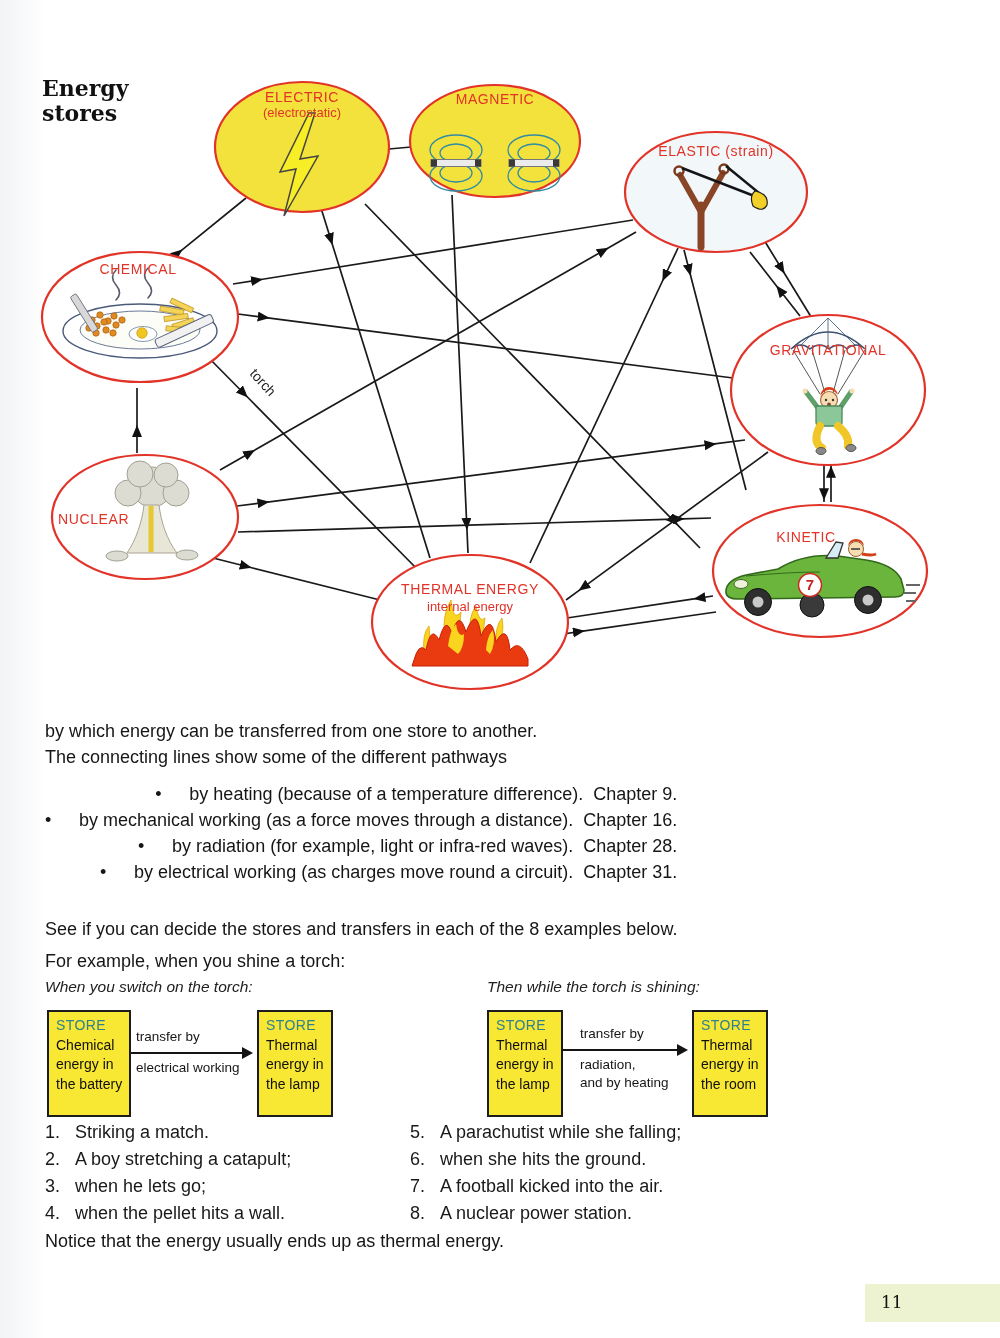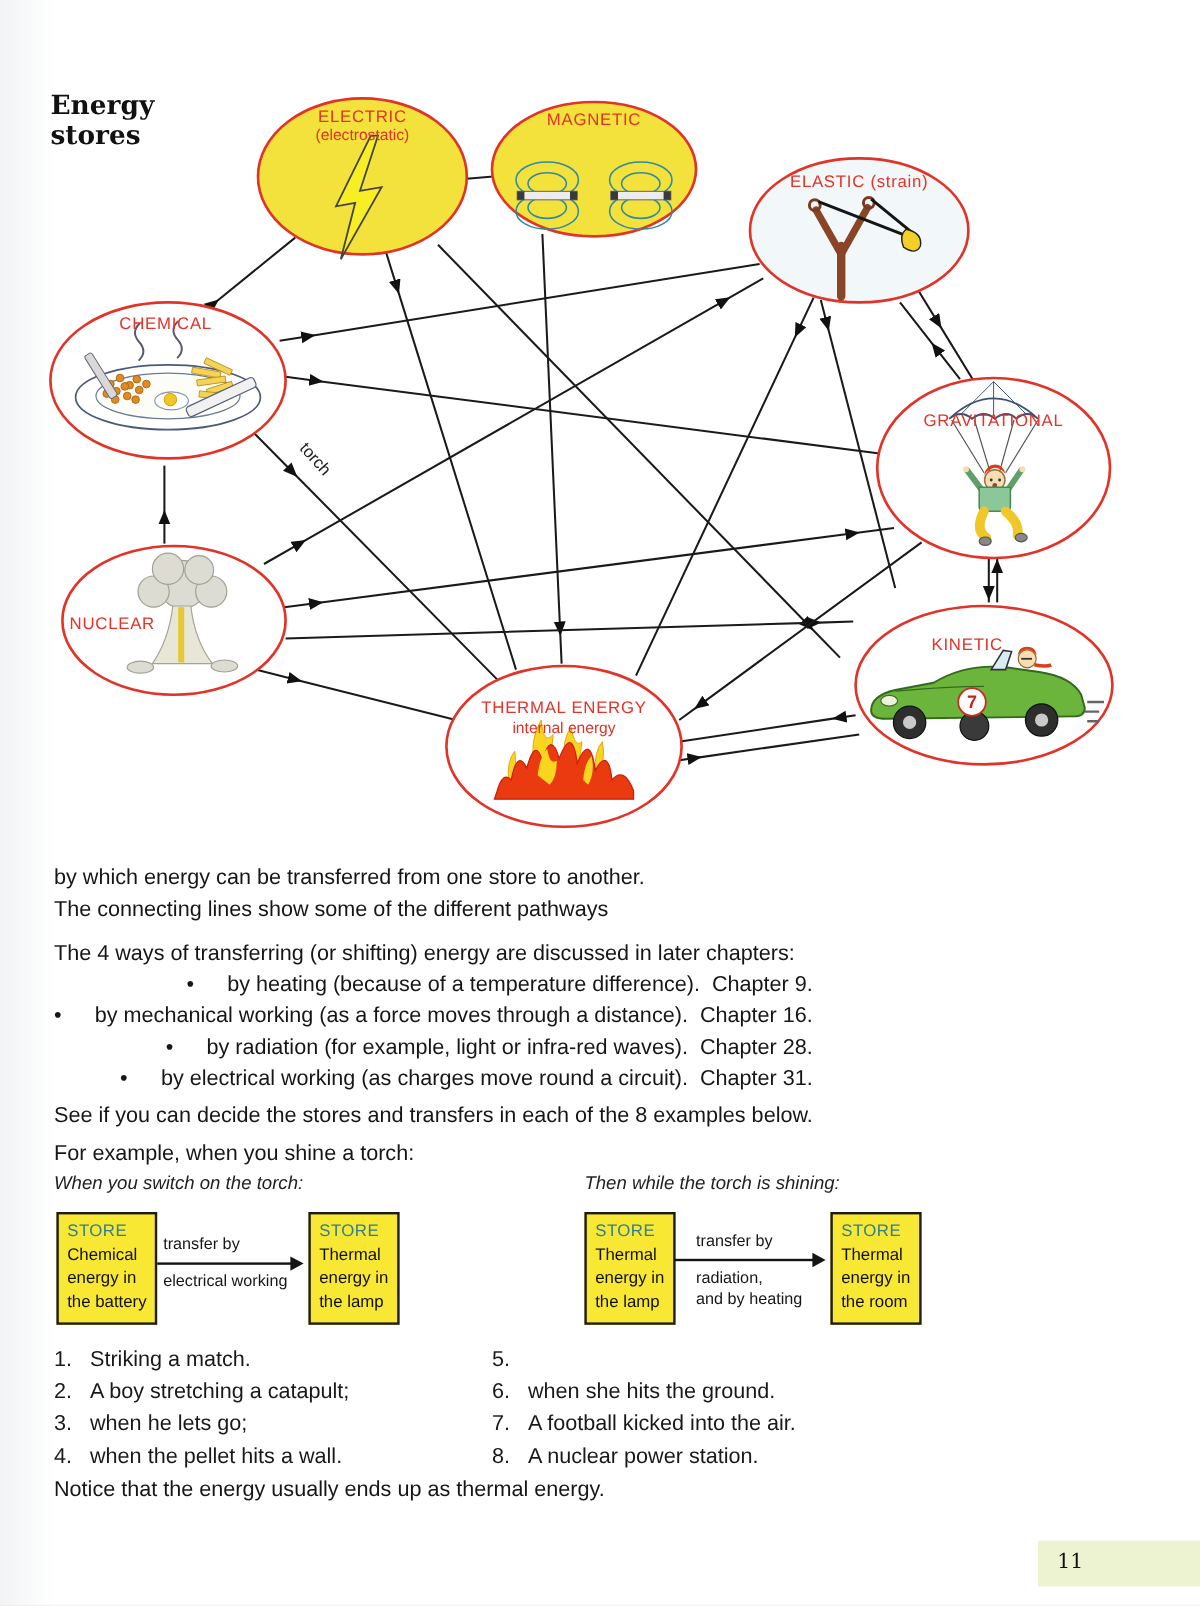--- a/index.html
+++ b/index.html
@@ -22,21 +22,21 @@
   }
   .nsub{font-family:"Liberation Sans",sans-serif;font-size:13px;fill:#e13328;}
   .torch-label{font-family:"Liberation Sans",sans-serif;font-size:14px;fill:#222;}
   .car-number{font-family:"Liberation Sans",sans-serif;font-size:15px;font-weight:bold;fill:#c8231e;text-anchor:middle;}
   .body-text{font-size:18px;line-height:26px;color:#161616;}
   .bullet-row{display:flex;justify-content:flex-end;}
   .bullet-row::before{content:"\2022";width:34px;flex:none;}
   .caption{font-size:15.5px;font-style:italic;color:#222;}
   .store-box{
     position:absolute;background:#f8e733;border:2.2px solid #1c1c1c;
-    padding:4px 7px 8px 7px;font-size:14px;line-height:19.5px;color:#101010;
+    padding:4px 7px 21px 7px;font-size:14px;line-height:19.5px;color:#101010;
   }
   .store-head{display:block;color:#2e7f8f;letter-spacing:0.4px;}
   .store-line{display:block;}
   .t-arrow{position:absolute;height:2.4px;background:#141414;}
   .t-arrow::after{
     content:"";position:absolute;right:-10px;top:-5px;
     border-left:11px solid #141414;border-top:6px solid transparent;border-bottom:6px solid transparent;
   }
   .t-label{position:absolute;font-size:13.5px;color:#161616;}
   .num-item{display:flex;line-height:27px;font-size:18px;}
@@ -237,21 +237,20 @@
         <text x="810" y="590" class="car-number">7</text>
       </g>
   </svg>
 
   <div class="abs body-text" style="left:45px;top:718px;">
     <div>by which energy can be transferred from one store to another.</div>
     <div>The connecting lines show some of the different pathways</div>
   </div>
 
   <div class="abs body-text" style="left:45px;top:781px;">
-    <div>The 4 ways of transferring (or shifting) energy are discussed in later chapters:</div>
     <div class="bullet-row">
         <span>by heating (because of a temperature difference). &nbsp;Chapter 9.</span>
       </div>
     <div class="bullet-row">
         <span>by mechanical working (as a force moves through a distance). &nbsp;Chapter 16.</span>
       </div>
     <div class="bullet-row">
         <span>by radiation (for example, light or infra-red waves). &nbsp;Chapter 28.</span>
       </div>
     <div class="bullet-row">
@@ -312,20 +311,21 @@
         <span>when he lets go;</span>
       </div>
     <div class="num-item">
         <span class="num">4.</span>
         <span>when the pellet hits a wall.</span>
       </div>
   </div>
   <div class="abs" style="left:410px;top:1119px;">
     <div class="num-item">
         <span class="num">5.</span>
+        <span>A parachutist while she falling;</span>
       </div>
     <div class="num-item">
         <span class="num">6.</span>
         <span>when she hits the ground.</span>
       </div>
     <div class="num-item">
         <span class="num">7.</span>
         <span>A football kicked into the air.</span>
       </div>
     <div class="num-item">

